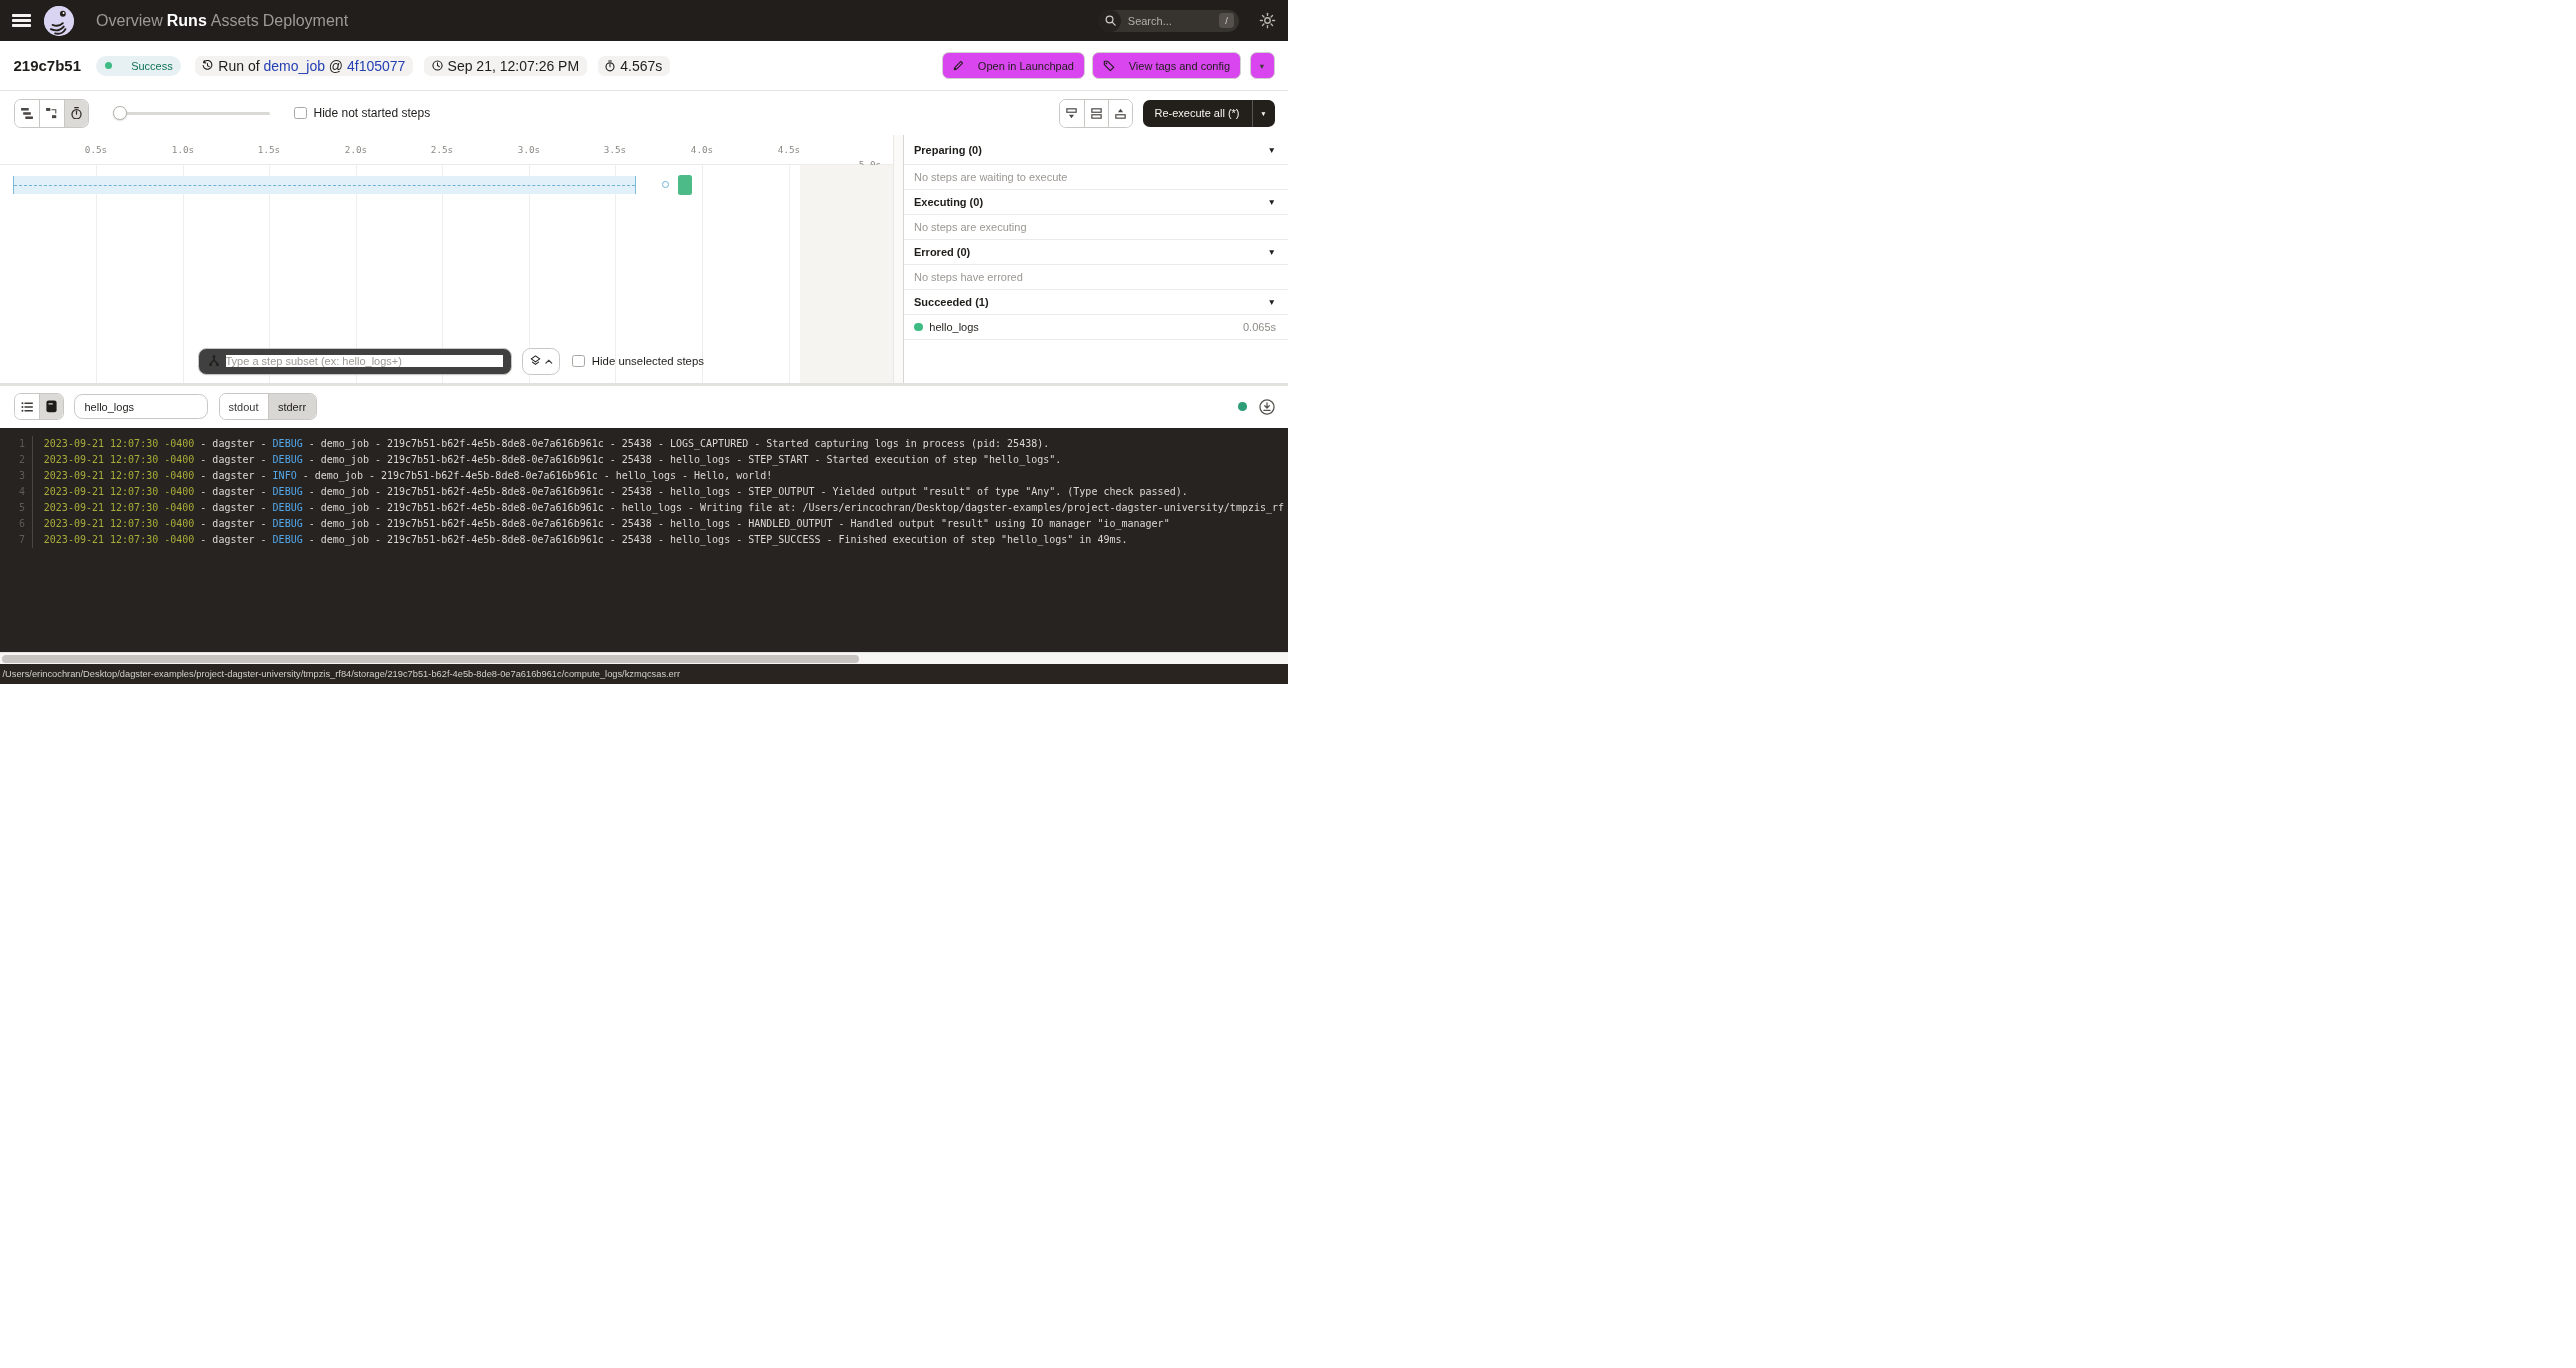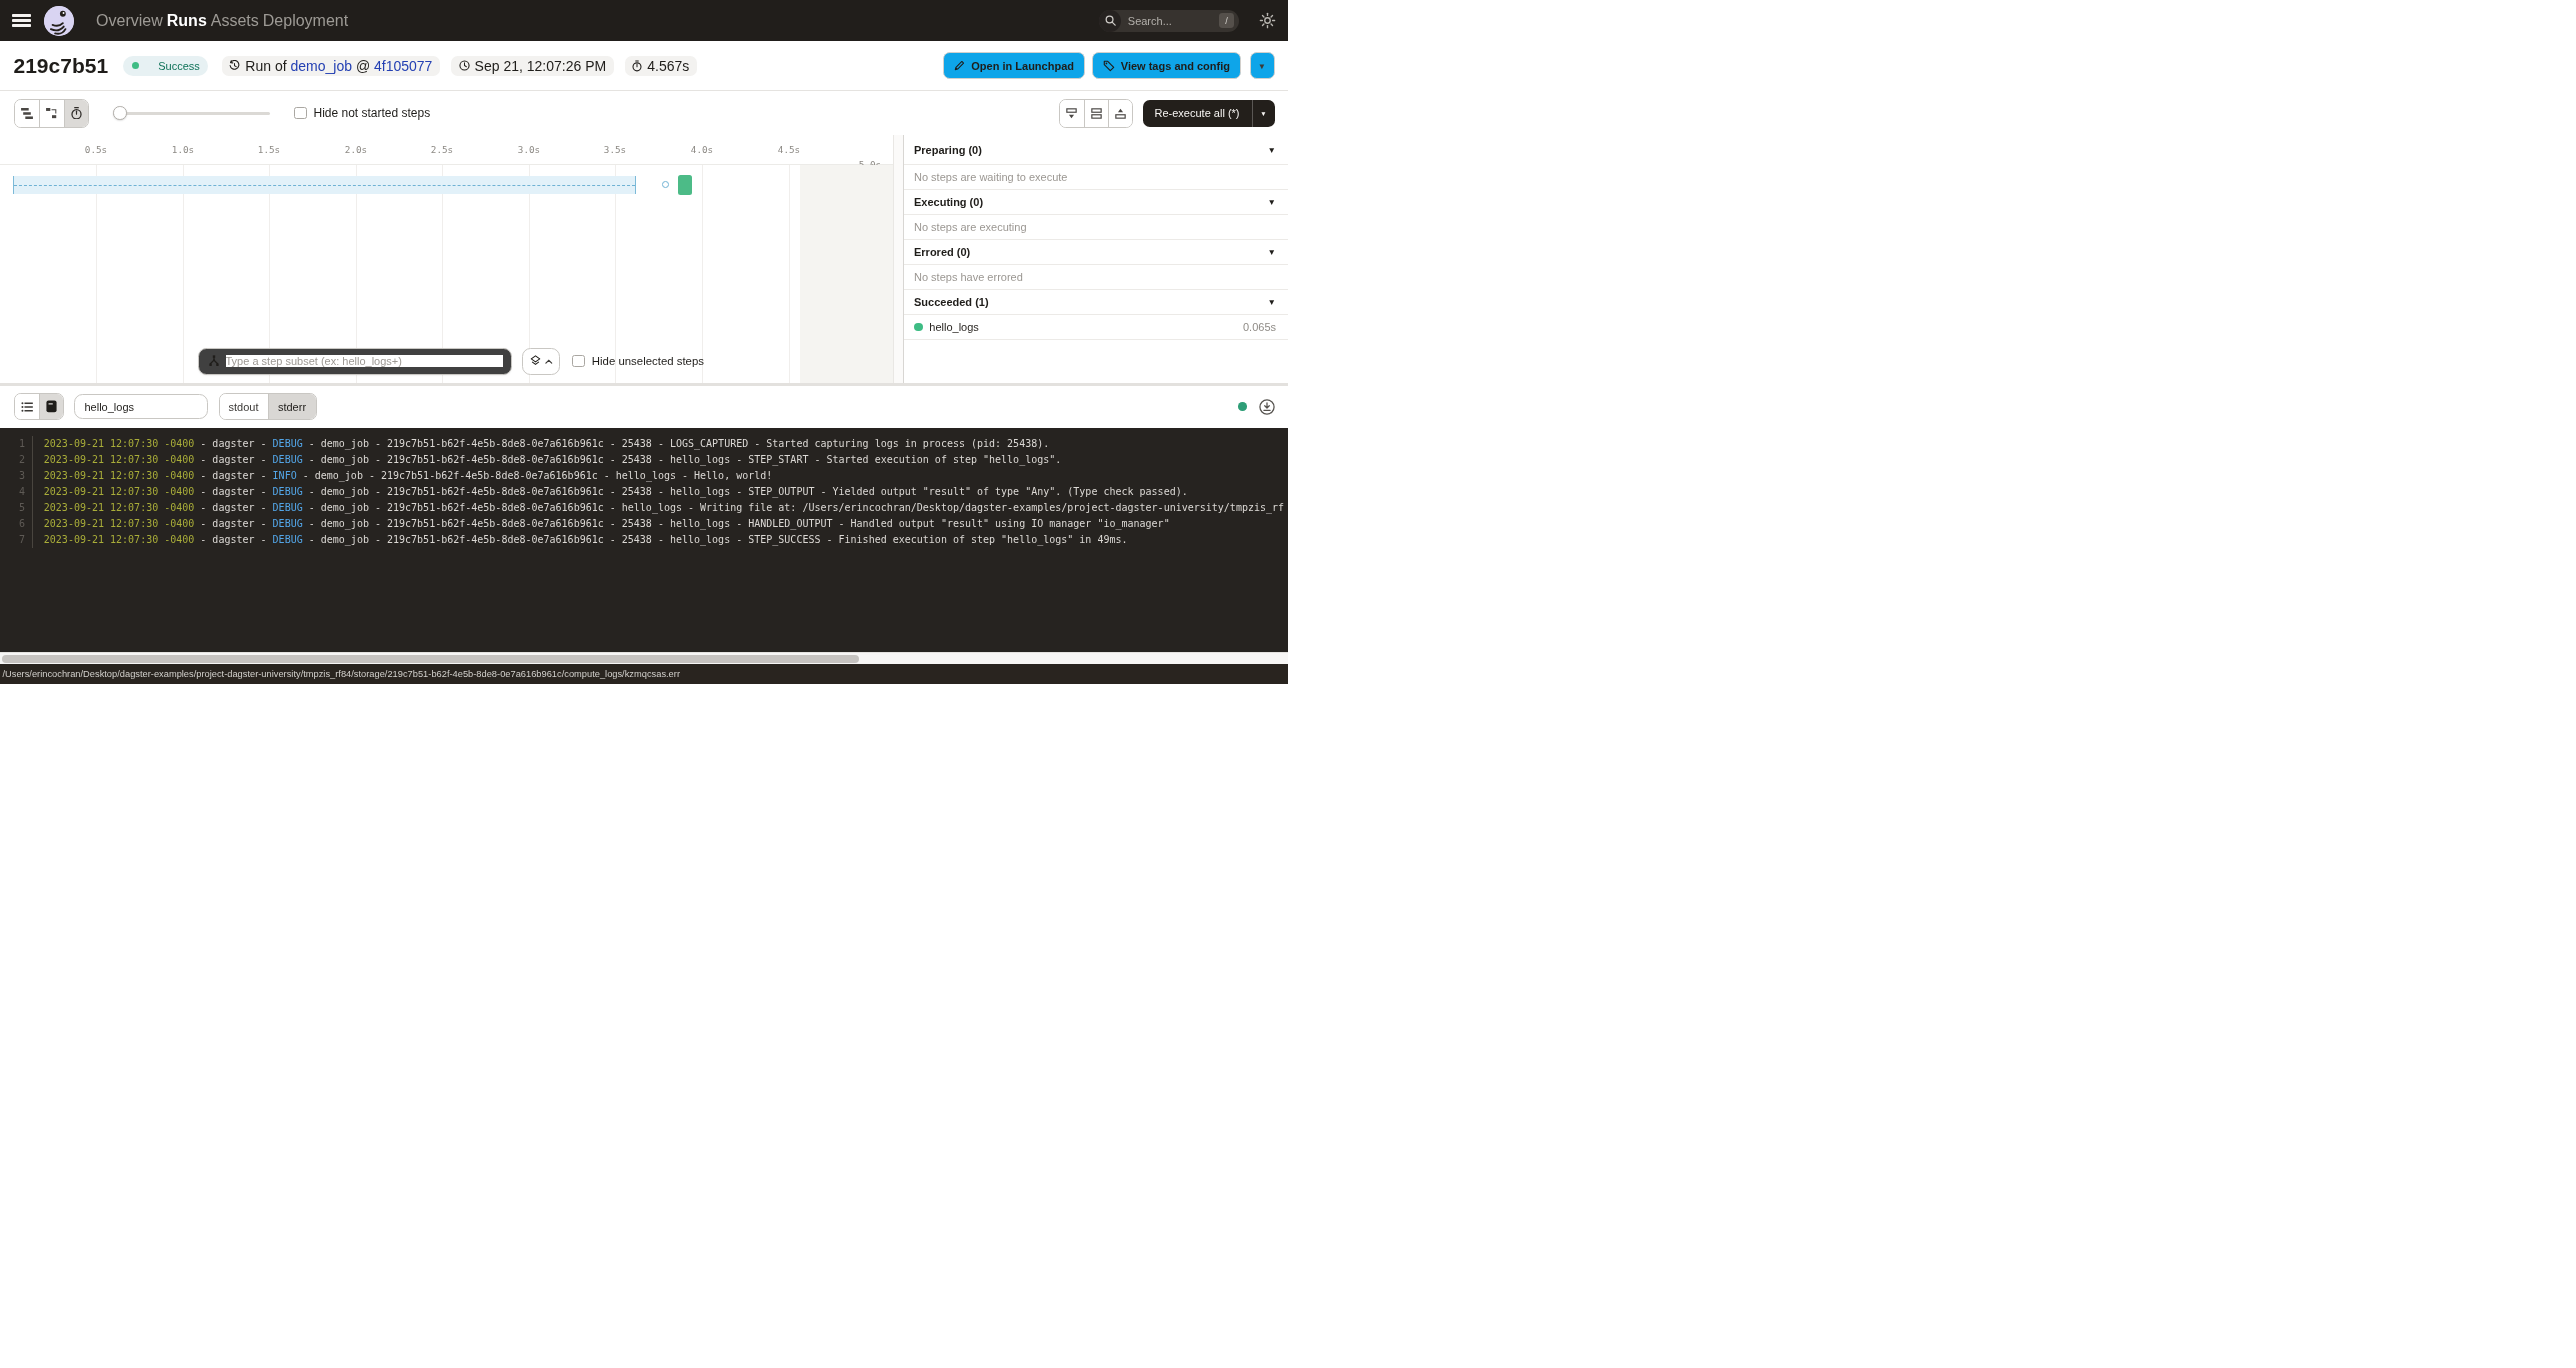--- a/index.html
+++ b/index.html
@@ -17,28 +17,28 @@
   .nav-link.active { color:#ffffff; font-weight:600; }
   .nav-spacer { flex:1; }
   .search-pill { width:140px; height:22px; border-radius:11px; background:#37332f; display:flex; align-items:center; position:relative; margin-right:20px; }
   .search-circle { width:22px; height:22px; border-radius:50%; background:#262220; display:flex; align-items:center; justify-content:center; }
   .search-pill input { background:transparent; border:none; outline:none; color:#b3b0ab; font-size:11px; width:76px; margin-left:6.8px; font-family:inherit; }
   .search-pill input::placeholder { color:#b3b0ab; }
   .slash-chip { position:absolute; right:5px; width:15px; height:15px; border-radius:3.4px; background:#55504b; color:#d5d2ce; font-size:9.3px; display:flex; align-items:center; justify-content:center; }
 
   
   .run-header { height:50px; border-bottom:0.8px solid #e5e3e0; display:flex; align-items:center; padding:0 13.5px; }
-  .run-title { font-size:21px; font-weight:700; color:#1f1d1a; margin-right:15px; }
+  .run-title { font-size:15px; font-weight:700; color:#1f1d1a; margin-right:15px; }
   .status-badge { height:20px; border-radius:10px; background:#e7f1f3; display:flex; align-items:center; padding:0 8.5px; gap:19px; margin-right:13.5px; }
   .status-dot { width:7.6px; height:7.6px; border-radius:50%; background:#3ebc84; }
   .status-badge span { font-size:11px; color:#0e7258; }
   .tag-pill { height:20px; border-radius:6.8px; background:#f3f2f0; display:flex; align-items:center; padding:0 7.6px; gap:5px; margin-right:11px; font-size:14px; color:#1f1d1a; }
   .tag-pill a { color:#2440b3; text-decoration:none; cursor:pointer; }
   .hdr-spacer { flex:1; }
-  .btn { height:27px; border:0.8px solid #d2d0cc; border-radius:6.8px; background:#0ea5e9; display:flex; align-items:center; padding:0 10px; gap:6px; font-size:11px; color:#1f1d1a; cursor:pointer;font-weight:bold; }
+  .btn { height:27px; border:0.8px solid #d2d0cc; border-radius:6.8px; background:#d946ef; display:flex; align-items:center; padding:0 10px; gap:14px; font-size:11px; color:#1f1d1a; cursor:pointer; }
   .btn + .btn { margin-left:6.8px; }
   .btn.sq { width:25px; padding:0; justify-content:center; margin-left:8.5px; color:#3c3a37; font-size:8.5px; }
 
   
   .gantt-toolbar { height:44px; display:flex; align-items:center; padding:0 13.5px; }
   .seg { display:flex; border:0.8px solid #c9c7c3; border-radius:6.8px; overflow:hidden; background:#fff; }
   .seg-cell { width:24.5px; height:27px; display:flex; align-items:center; justify-content:center; cursor:pointer; background:#fff; }
   .seg-cell + .seg-cell { border-left:0.8px solid #c9c7c3; }
   .seg-cell.sel { background:#dcdad7; }
   .slider { width:157px; margin-left:24px; position:relative; height:13.5px; cursor:pointer; }

